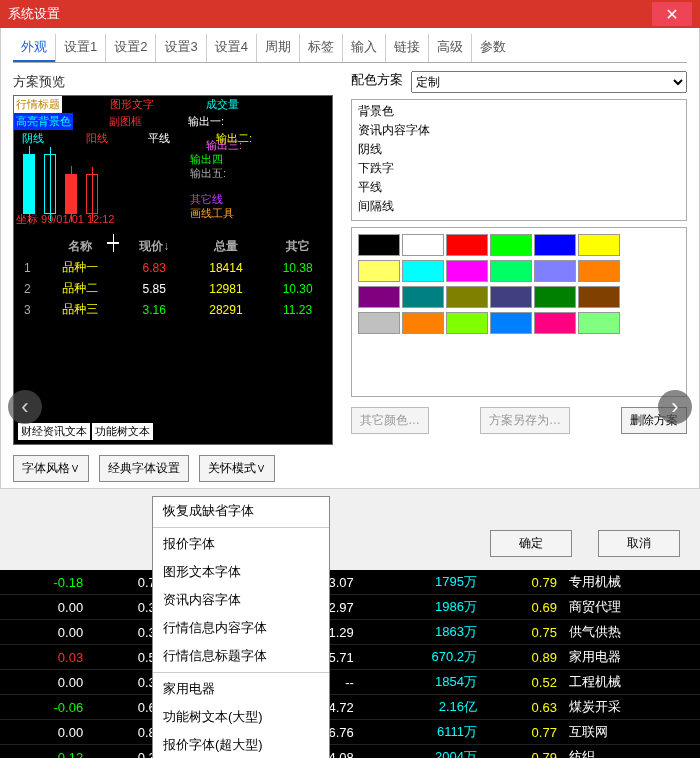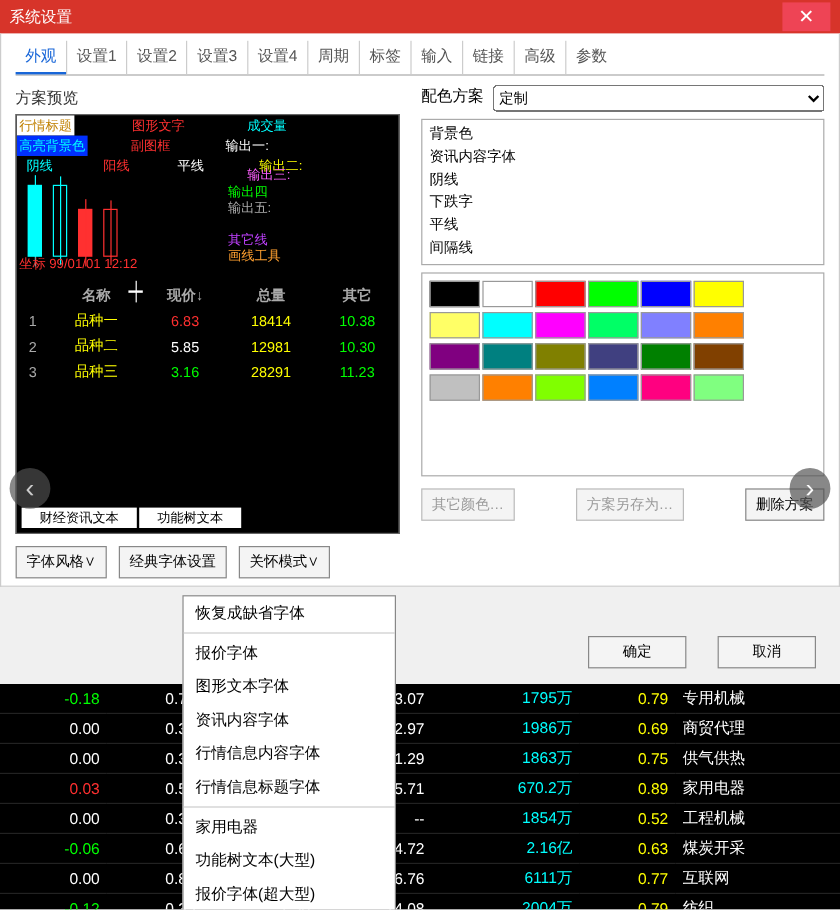--- a/index.html
+++ b/index.html
@@ -38,21 +38,21 @@
 
 .candle { width: 12px; height: 60px; display: inline-block; position: relative; margin: 0 3px; }
 .candle::before { content: ""; position: absolute; left: 50%; top: -8px; bottom: -8px; width: 1px; background: currentColor; }
 .candle.solid { background: currentColor; }
 .candle.hollow { border: 1px solid currentColor; background: transparent; }
 
 .preview-table { width: 100%; color: #fff; font-size: 12px; border-collapse: collapse; text-align: center; }
 .preview-table th, .preview-table td { padding: 2px 4px; }
 
 .bottom-tabs { position: absolute; bottom: 4px; left: 4px; display: flex; gap: 2px; }
-.bottom-tabs span { background: #fff; color: #000; font-size: 11px; padding: 1px 15px; }
+.bottom-tabs span { background: #fff; color: #000; font-size: 11px; padding: 1px 3px; }
 
 .nav-arrow { position: absolute; width: 34px; height: 34px; border-radius: 50%; background: rgba(80,80,80,0.85); color: #fff; display: flex; align-items: center; justify-content: center; top: 390px; font-size: 22px; opacity: 0.8; }
 .nav-arrow.left { left: 8px; }
 .nav-arrow.right { right: 8px; }
 
 .scheme-row { display: flex; gap: 8px; font-size: 13px; margin-bottom: 6px; }
 .scheme-row select { flex: 1; height: 22px; font-size: 12px; }
 
 .item-list { border: 1px solid #aaa; height: 122px; overflow-y: auto; font-size: 12px; padding: 2px; }
 .item-list div { padding: 1px 4px; }

